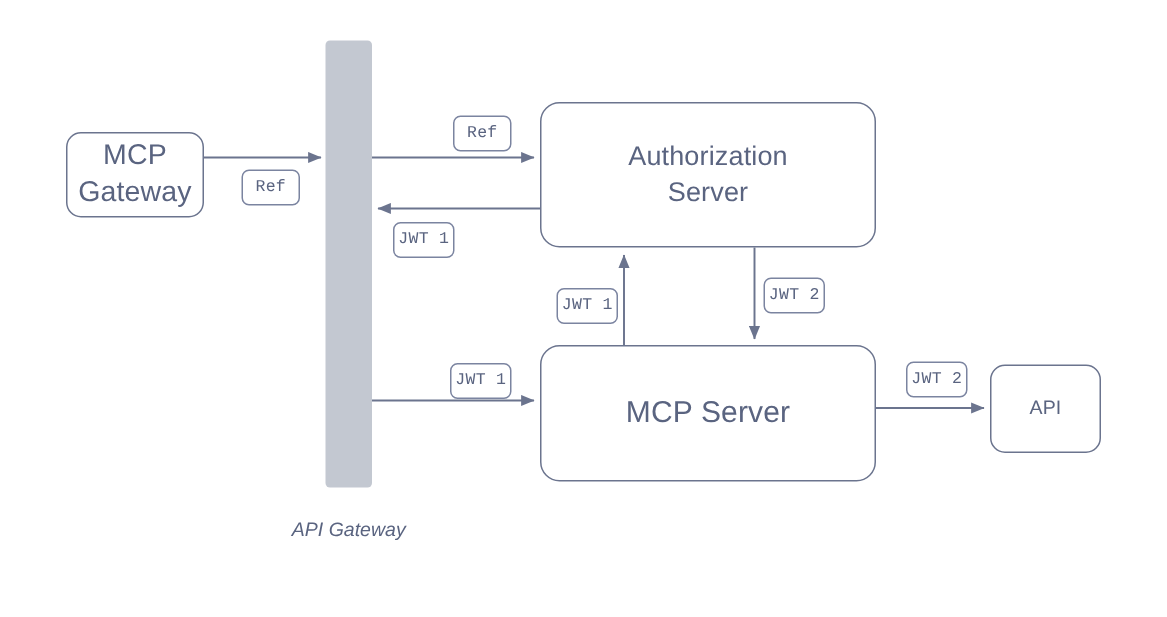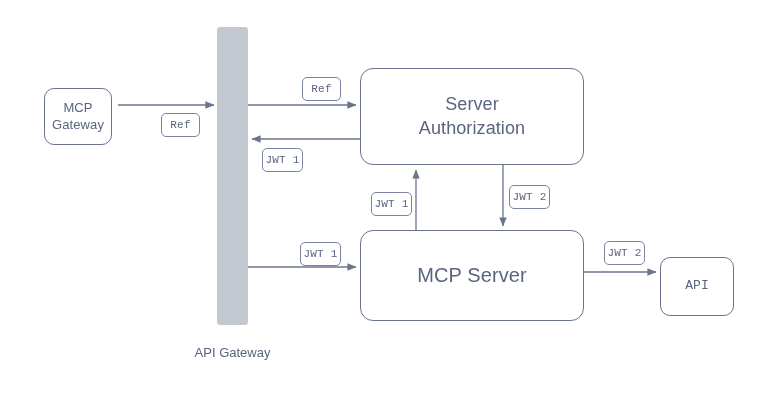--- a/index.html
+++ b/index.html
@@ -36,65 +36,65 @@
     display: flex;
     align-items: center;
     justify-content: center;
     text-align: center;
     line-height: 1.28;
     letter-spacing: 0.1px;
   }
   .node-mcp-client {
     left: 44px;
     top: 88px;
-    width: 68px;
+    width: 92px;
     height: 57px;
-    font-size: 13px;
+    font-size: 19px;
   }
   .node-auth-server {
     left: 360px;
     top: 68px;
     width: 224px;
     height: 97px;
     font-size: 18px;
     border-radius: 13px;
   }
   .node-mcp-server {
     left: 360px;
     top: 230px;
     width: 224px;
     height: 91px;
     font-size: 20px;
     border-radius: 13px;
   }
   .node-api {
     left: 660px;
-    top: 257px;
+    top: 243px;
     width: 74px;
     height: 59px;
     font-size: 13px;
-    font-family: Liberation Mono, monospace;
   }
   .gateway-bar {
     position: absolute;
     left: 217px;
     top: 27px;
     width: 31px;
     height: 298px;
     background: #c3c8d1;
     border-radius: 3px;
   }
   .gateway-label {
     position: absolute;
     left: 160px;
     top: 345px;
     width: 145px;
     text-align: center;
     font-size: 13px;
     color: #5a6480;
+    font-style: italic;
   }
   .edge-label {
     position: absolute;
     box-sizing: border-box;
     border: 1.2px solid #7b84a0;
     border-radius: 5px;
     background: #ffffff;
     color: #5a6480;
     font-size: 11px;
     display: flex;
@@ -142,22 +142,22 @@
 
   <div class="node node-mcp-client">
     <span>
       <span class="nl">MCP</span>
       <span class="nl">Gateway</span>
     </span>
   </div>
 
   <div class="node node-auth-server">
     <span>
+      <span class="nl">Authorization</span>
       <span class="nl">Server</span>
-      <span class="nl">Authorization</span>
     </span>
   </div>
 
   <div class="node node-mcp-server">
     <span>MCP Server</span>
   </div>
 
   <div class="node node-api">
     <span>API</span>
   </div>

